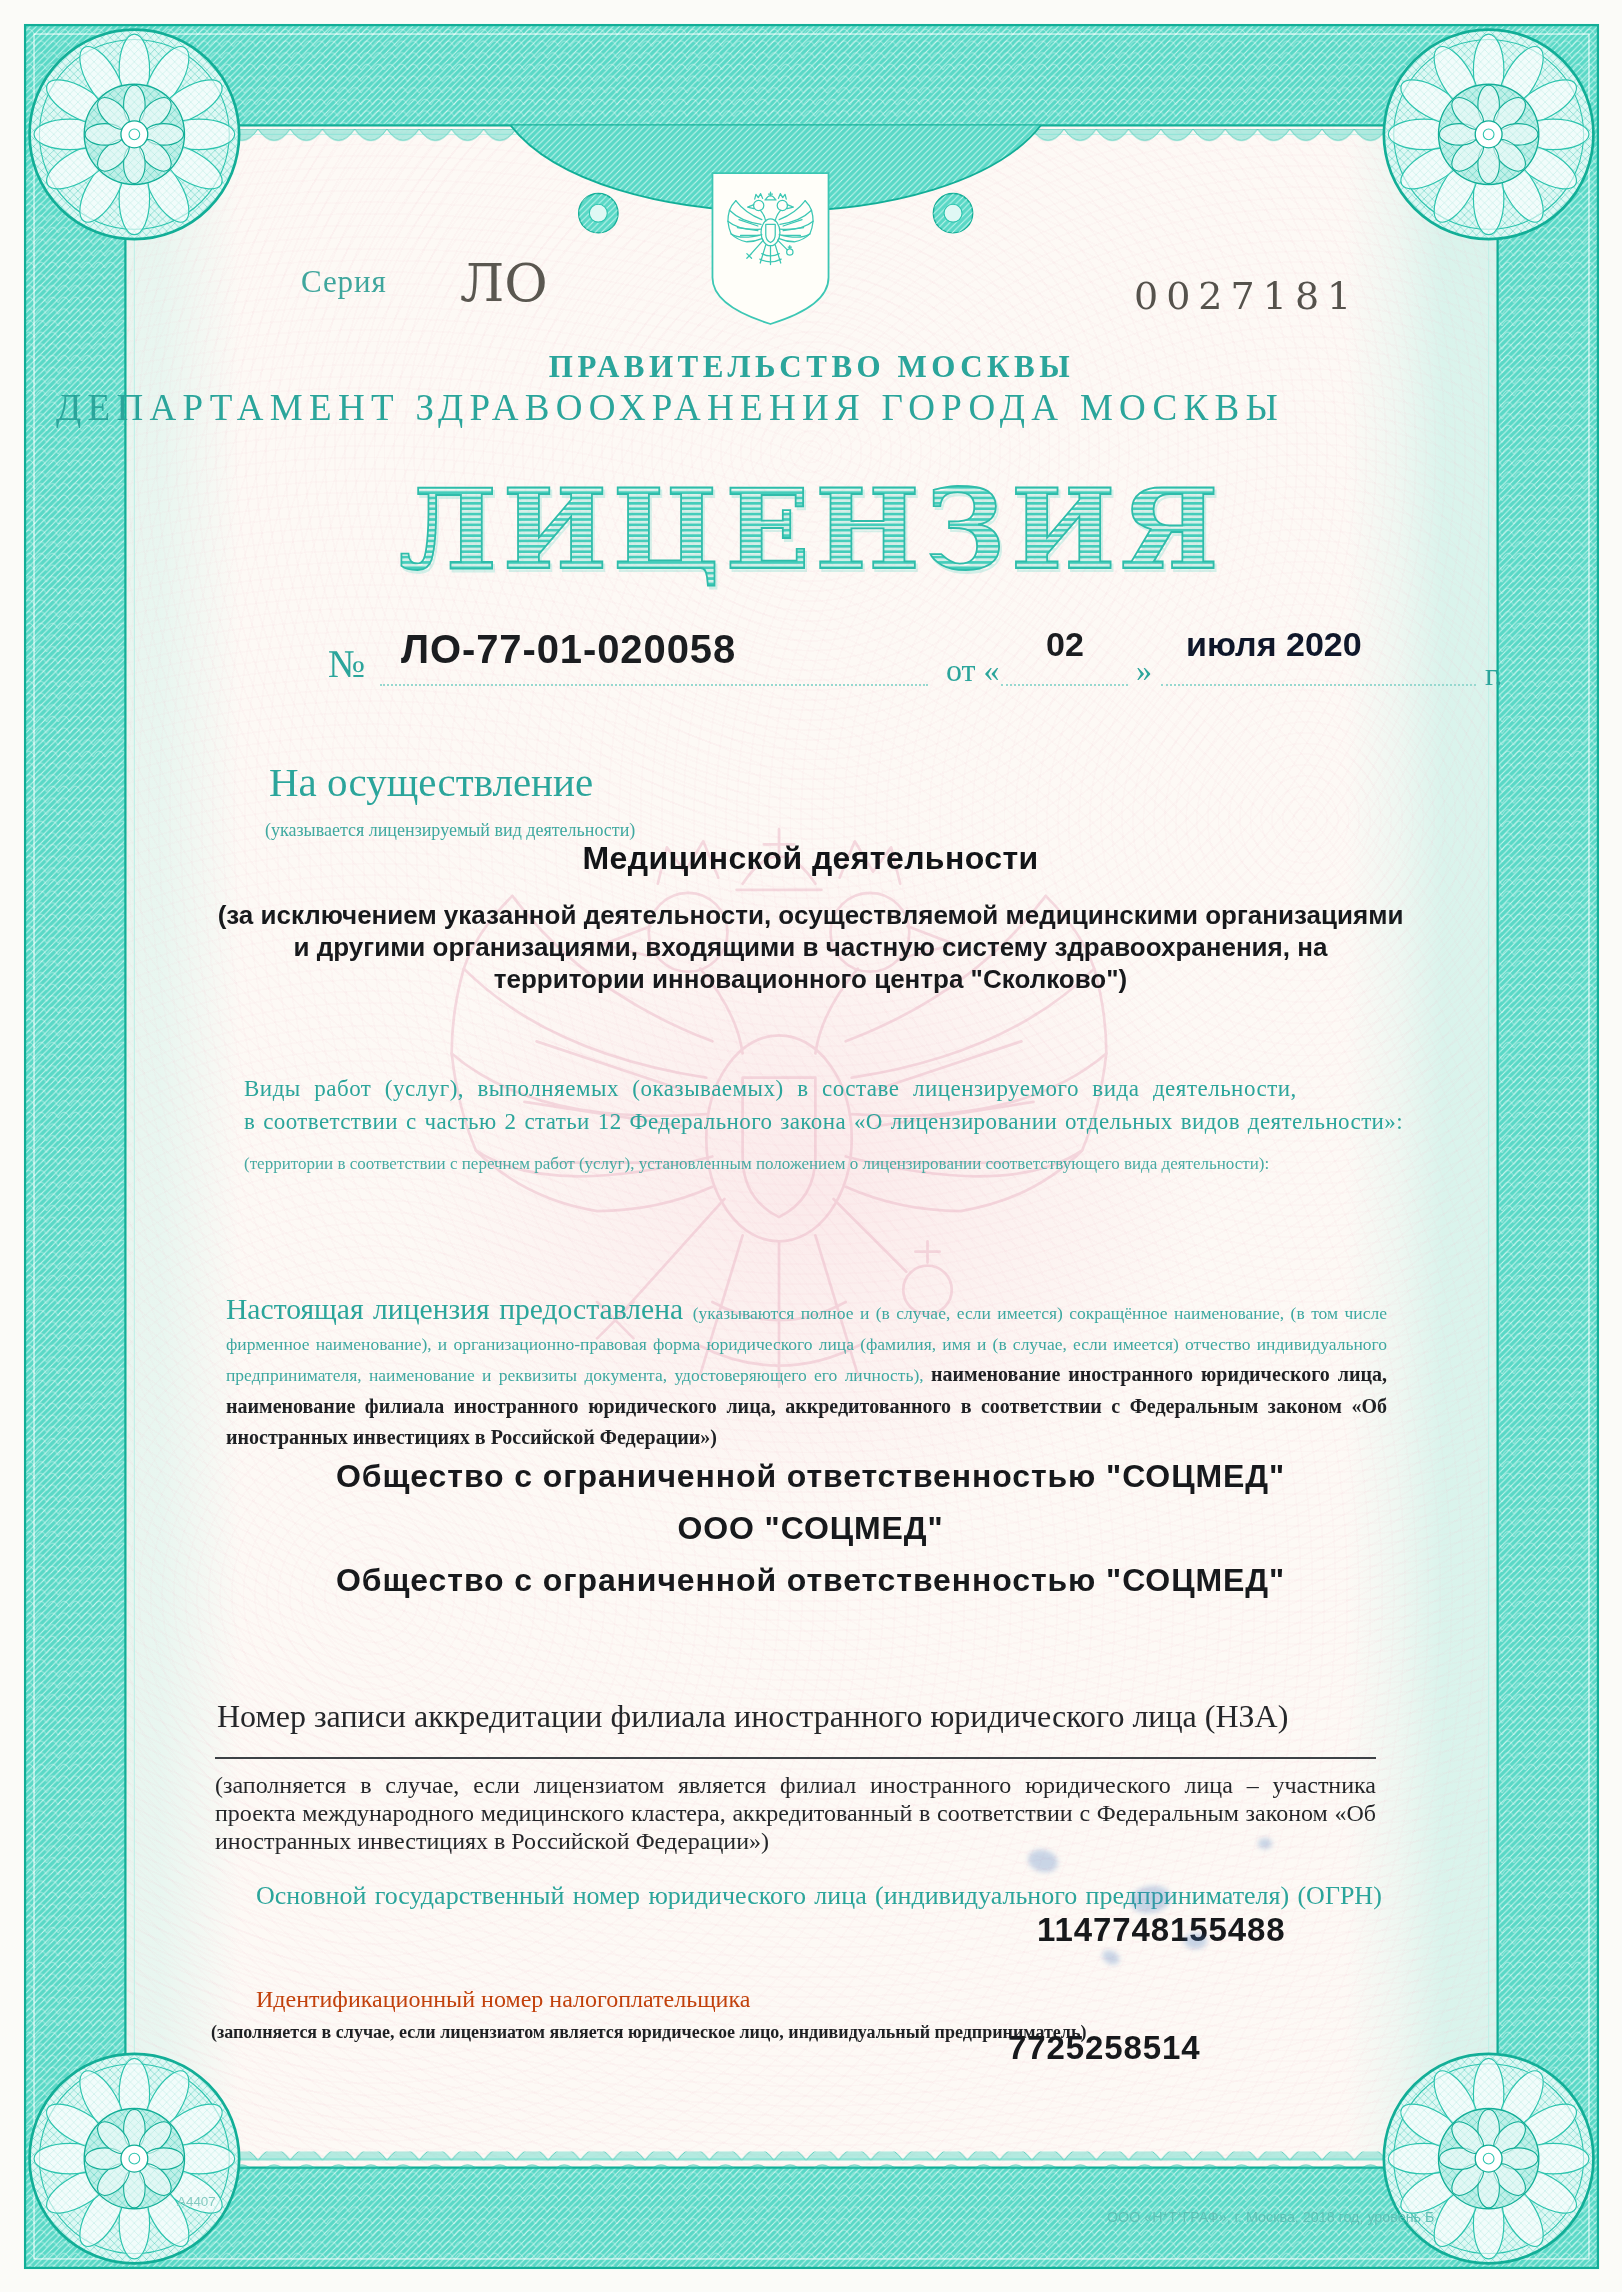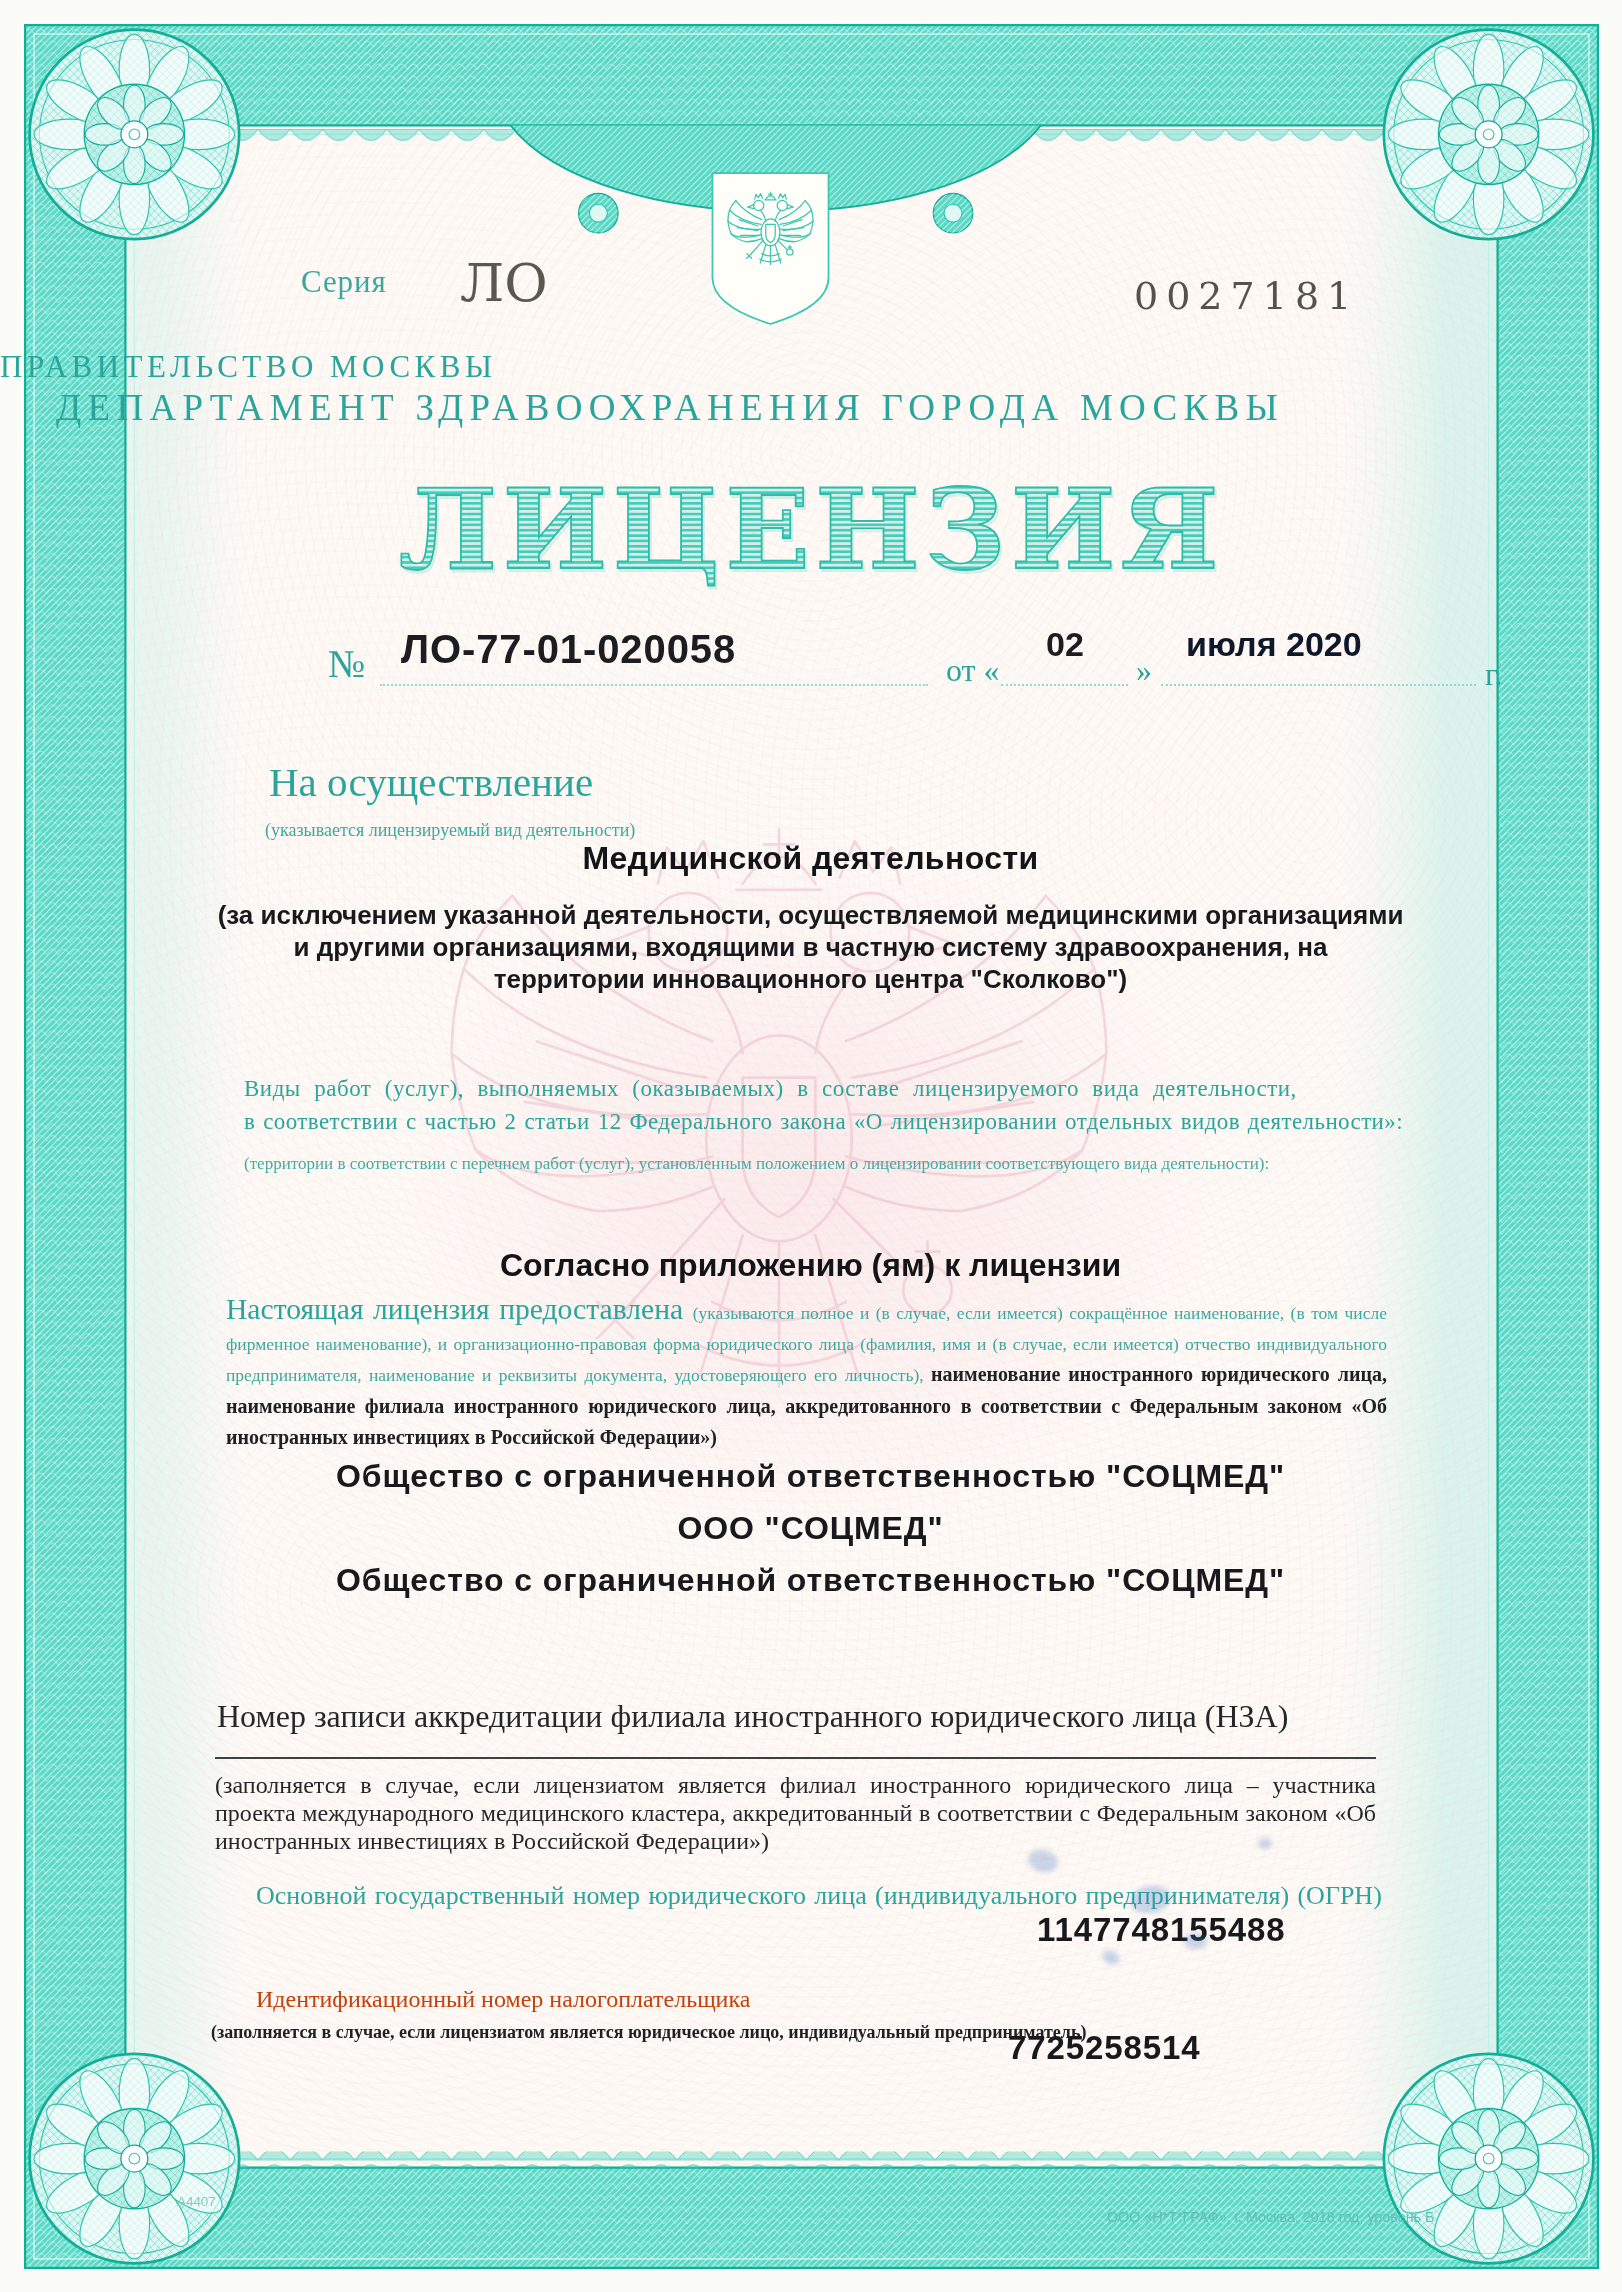--- a/index.html
+++ b/index.html
@@ -32,21 +32,21 @@
 
   .abs { position:absolute; z-index:2; white-space:nowrap; }
   .sans { font-family:"Liberation Sans", sans-serif; }
   .bold { font-weight:bold; }
   .ctr { left:215px; width:1191px; text-align:center; }
 
   .series-label { left:301px; top:264px; font-size:31px; color:#3fa69d; letter-spacing:0.9px; }
   .series-value { left:460px; top:252px; font-size:53px; color:#5a5750; font-family:"DejaVu Serif", serif; }
   .form-number  { left:1134px; top:274px; font-size:38px; letter-spacing:8px; color:#55524c; font-family:"DejaVu Serif", serif; }
 
-  .org1 { left:0; width:1623px; text-align:left; top:349px; font-size:31px; letter-spacing:4.5px; color:#2ba59b; }
+  .org1 { left:0; width:1623px; text-align:center; top:349px; font-size:31px; letter-spacing:4.5px; color:#2ba59b;font-weight:bold; }
   .org2 { left:0; width:1340px; text-align:center; top:386px; font-size:37px; letter-spacing:6.3px; color:#2ba59b; }
 
   .num-sign   { left:328px;  top:641px; font-size:39px; color:#2ba59b; }
   .num-value  { left:401px;  top:627px; font-size:40px; letter-spacing:0.9px; color:#1b1d20; }
   .from-label { left:946px; top:652px; font-size:32px; color:#2ba59b; }
   .day        { left:1046px; top:625px; font-size:34px; color:#1b1d20; }
   .quote-close{ left:1136px; top:652px; font-size:32px; color:#2ba59b; }
   .month      { left:1186px; top:625px; font-size:34px; color:#0f172a; }
   .year-suffix{ left:1485px; top:656px; font-size:32px; color:#2ba59b; }
   .dots { height:0; border-bottom:2.7px dotted #96d8cf; }
@@ -252,21 +252,20 @@
   <div class="abs purpose-label">На осуществление</div>
   <div class="abs purpose-hint">(указывается лицензируемый вид деятельности)</div>
   <div class="abs ctr activity-type sans bold">Медицинской деятельности</div>
   <div class="abs ctr activity-exception sans bold">(за исключением указанной деятельности, осуществляемой медицинскими организациями
 и другими организациями, входящими в частную систему здравоохранения, на
 территории инновационного центра "Сколково")</div>
 
   <div class="abs works-line1">Виды работ (услуг), выполняемых (оказываемых) в составе лицензируемого вида деятельности,</div>
   <div class="abs works-line2">в соответствии с частью 2 статьи 12 Федерального закона «О лицензировании отдельных видов деятельности»:</div>
   <div class="abs works-hint">(территории в соответствии с перечнем работ (услуг), установленным положением о лицензировании соответствующего вида деятельности):</div>
-  <div class="abs ctr works-value sans bold">Согласно приложению (ям) к лицензии</div>
 
   <div class="abs grantee-p">
     <span class="grantee-lead">Настоящая лицензия предоставлена </span><span class="grantee-hint">(указываются полное и (в случае, если имеется) сокращённое наименование, (в том числе фирменное наименование), и организационно-правовая форма юридического лица (фамилия, имя и (в случае, если имеется) отчество индивидуального предпринимателя, наименование и реквизиты документа, удостоверяющего его личность), </span><span class="grantee-note">наименование иностранного юридического лица, наименование филиала иностранного юридического лица, аккредитованного в соответствии с Федеральным законом «Об иностранных инвестициях в Российской Федерации»)</span>
   </div>
 
   <div class="abs ctr name1 sans bold">Общество с ограниченной ответственностью "СОЦМЕД"</div>
   <div class="abs ctr name2 sans bold">ООО "СОЦМЕД"</div>
   <div class="abs ctr name3 sans bold">Общество с ограниченной ответственностью "СОЦМЕД"</div>
 
   <div class="abs nza-title">Номер записи аккредитации филиала иностранного юридического лица (НЗА)</div>

